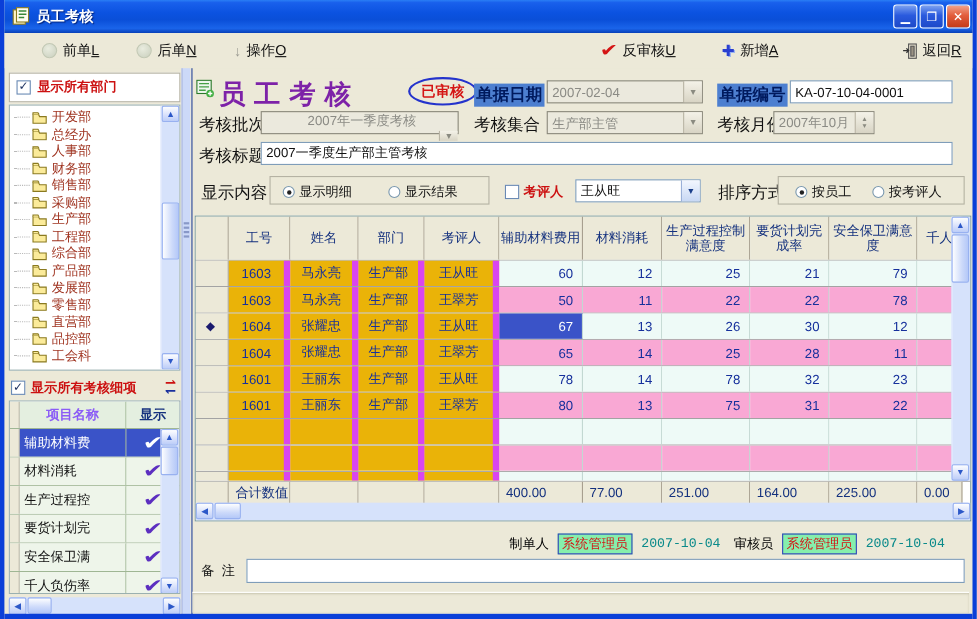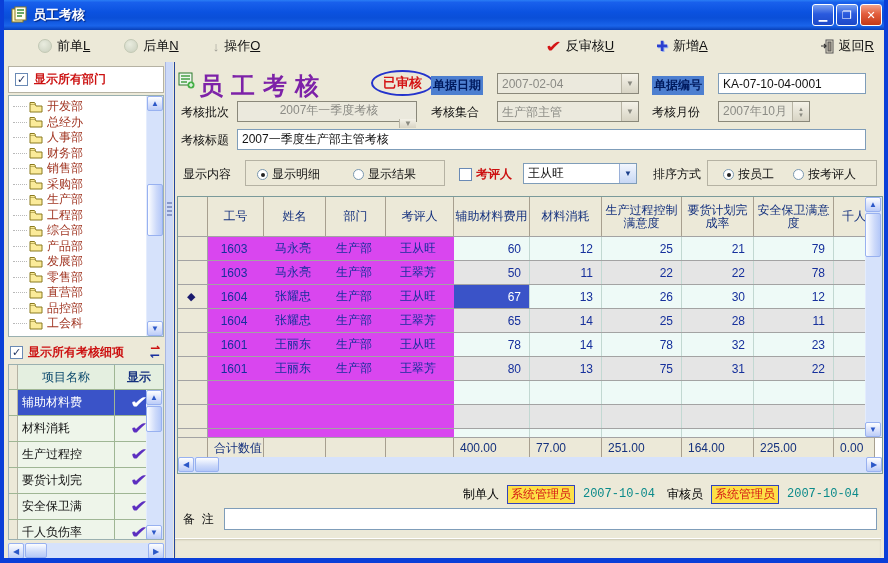--- a/index.html
+++ b/index.html
@@ -51,36 +51,36 @@
   
   .itemfilter { position:absolute; left:0; top:274px; width:156px; height:24px; display:flex; align-items:center; gap:5px; padding-left:2px; }
   .swap-ico { margin-left:auto; margin-right:4px; font-size:12px; line-height:7px; display:flex; flex-direction:column; }
   .swap-ico .a1 { color:#cc1111; font-weight:bold; }
   .swap-ico .a2 { color:#1a2f9e; font-weight:bold; }
   .itemsgrid { position:absolute; left:0; top:298px; width:156px; height:176px; background:#fff; border:1px solid #9ab0b0; overflow:hidden; }
   .ig-row { display:flex; height:26px; border-bottom:1px solid #9fb694; }
   .ig-sel { width:9px; background:#ece9d8; border-right:1px solid #b5b2a3; flex:none; }
   .ig-name { width:97px; flex:none; display:flex; align-items:center; padding-left:4px; font-size:12px; color:#111; background:#eef5ea; border-right:1px solid #9fb694; overflow:hidden; white-space:nowrap; }
   .ig-show { flex:1; display:flex; align-items:center; justify-content:center; background:#eef5ea; }
-  .ig-head .ig-name { justify-content:center; padding-left:0; color:#0c4a6e; font-weight:normal; background:#e4efe0; }
+  .ig-head .ig-name { justify-content:center; padding-left:0; color:#8b5cf6; font-weight:bold; background:#e4efe0; }
   .ig-head .ig-show { color:#14317e; font-weight:bold; font-size:12px; background:#e4efe0; }
   .ig-row.sel .ig-name { background:#3a53c8; color:#fff; }
   .ig-row.sel .ig-show { background:#3a53c8; }
   .pcheck { color:#5c2fc0; font-size:17px; font-weight:bold; transform:scaleX(1.3); }
   .ig-row.sel .pcheck { color:#fff; }
   
   .splitter { position:absolute; left:161px; top:62px; width:8px; height:497px; background:#ccd9f8; border-left:1px solid #aab7e0; }
   .splitter .grip { position:absolute; left:1px; top:140px; width:5px; height:2px; background:#8898c8; box-shadow:0 4px 0 #8898c8,0 8px 0 #8898c8,0 12px 0 #8898c8; }
   
   .main { position:absolute; left:170px; top:62px; width:710px; height:497px; background:#ece9d8; border-left:1px solid #24459a; }
   .formtitle { position:absolute; left:24px; top:8px; color:#7d22a8; font-size:24px; font-weight:bold; letter-spacing:8px; }
   .formicon { position:absolute; left:3px; top:10px; }
   .stamp { position:absolute; left:196px; top:8px; border:2px solid #2433cc; border-radius:50%;
     color:#d41515; font-size:13px; font-weight:bold; padding:2px 10px; }
-  .flabel { position:absolute; font-size:12px; color:#111; }
+  .flabel { position:absolute; font-size:15px; color:#111; }
   .flabel.hl { background:#4d7fd0; color:#001a5e; font-weight:bold; padding:1px 2px; }
   .combo,.tinput,.spin { position:absolute; height:21px; border:1px solid #8a887a; background:#ebe9dd; color:#8b8b85;
     font-size:12px; display:flex; align-items:center; padding-left:4px; }
   .combo .arr,.spin .arrs { margin-left:auto; width:17px; align-self:stretch; background:linear-gradient(180deg,#f4f2e8,#d8d4c4);
     border-left:1px solid #b8b4a4; display:flex; align-items:center; justify-content:center; color:#8a8a80; font-size:8px; }
   .combo.enabled { background:#fff; color:#111; border:1px solid #7f9db9; }
   .combo.enabled .arr { background:linear-gradient(180deg,#f2f6fe,#c8d8f4); border-left:1px solid #9ab0d8; color:#1b3f8a; }
   .tinput.enabled { background:#fff; color:#111; border:1px solid #7f9db9; }
   .spin .arrs { flex-direction:column; font-size:6px; line-height:6px; }
   
@@ -88,30 +88,30 @@
   .radio { position:absolute; display:flex; align-items:center; gap:4px; font-size:12px; color:#111; }
   .rdot { width:11px; height:11px; border-radius:50%; border:1px solid #7a98af; background:#fff; position:relative; }
   .rdot.on::after { content:""; position:absolute; left:2.5px; top:2.5px; width:4px; height:4px; border-radius:50%; background:#222; }
   
   .grid { position:absolute; left:2px; top:134px; width:706px; height:278px; border:1px solid #7a9a9a; background:#fff; }
   .g-row { display:flex; position:relative; border-bottom:1px solid #a3a3a3; }
   .g-cell { flex:none; overflow:hidden; white-space:nowrap; font-size:12px; color:#16309c; display:flex; align-items:center; }
   .g-head .g-cell { background:#ece9d8; color:#14317e; justify-content:center; text-align:center; white-space:normal;
      font-size:12px; line-height:13px; border-right:1px solid #a79f8f; }
   .c-sel { background:#ece9d8; border-right:1px solid #a3a3a3; }
-  .c-txt { background:#d946ef; border-right:4px solid #d946ef; justify-content:center; }
+  .c-txt { background:#eab308; border-right:6px solid #d946ef; justify-content:center; }
   .c-num { justify-content:flex-end; padding-right:8px; border-right:1px solid #c2d8d2; }
   .row-odd .c-num { background:#eefaf7; }
-  .row-even .c-num { background:#e5e5e5; }
+  .row-even .c-num { background:#f9a8d4; }
   .c-num.selcell { background:#3a53c8 !important; color:#fff; }
   .g-tot .g-cell { background:#ece9d8; color:#14317e; border-right:1px solid #a79f8f; justify-content:flex-start; padding-left:6px; }
   .diamond { position:absolute; left:9px; top:5px; color:#1a1a6e; font-size:11px; }
   
   .foot { position:absolute; left:0; top:422px; width:706px; height:20px; display:flex; align-items:center; justify-content:flex-end; gap:8px; font-size:12px; padding-right:22px; }
-  .foot .who { color:#d41515; border:1px solid #3344bb; background:#fde047; padding:0 3px; }
+  .foot .who { color:#d41515; border:1px solid #3344bb; background:#86efac; padding:0 3px; }
   .foot .date { color:#0a8a8a;font-family:Liberation Mono, monospace; }
   .remark { position:absolute; left:8px; top:446px; width:694px; display:flex; align-items:center; gap:10px; font-size:12px; color:#111; }
   .remark .rinput { flex:1; height:22px; background:#fff; border:1px solid #7f9db9; }
   .statusbar { position:absolute; left:0px; top:476px; width:706px; height:19px; background:#ece9d8; border-top:1px solid #fff; box-shadow:inset 0 1px 2px #c8c4ae; }
   .bottomedge { position:absolute; left:-4px; bottom:-0px; width:888px; height:5px; background:#0a3fd8; }
 </style>
 </head>
 <body>
 
 <div class="window">
@@ -398,21 +398,21 @@
     <div class="combo" style="left:62px; top:39px; width:180px;flex-direction:column;">
       <span>2007年一季度考核</span>
         <span class="arr">▼</span>
     </div>
     <div class="flabel" style="left:256px; top:42px;">考核集合</div>
     <div class="combo" style="left:322px; top:39px; width:142px;align-items:flex-end;">
       <span>生产部主管</span>
         <span class="arr">▼</span>
     </div>
     <div class="flabel" style="left:477px; top:42px;">考核月份</div>
-    <div class="spin" style="left:543px; top:39px; width:92px;">
+    <div class="spin" style="left:528px; top:39px; width:92px;">
       <span>2007年10月</span>
         <span class="arrs">
           <span>▲</span>
           <span>▼</span>
         </span>
     </div>
 
     <div class="flabel" style="left:6px; top:70px;">考核标题</div>
     <div class="tinput enabled" style="left:62px; top:67px; width:629px;">2007一季度生产部主管考核</div>
 

